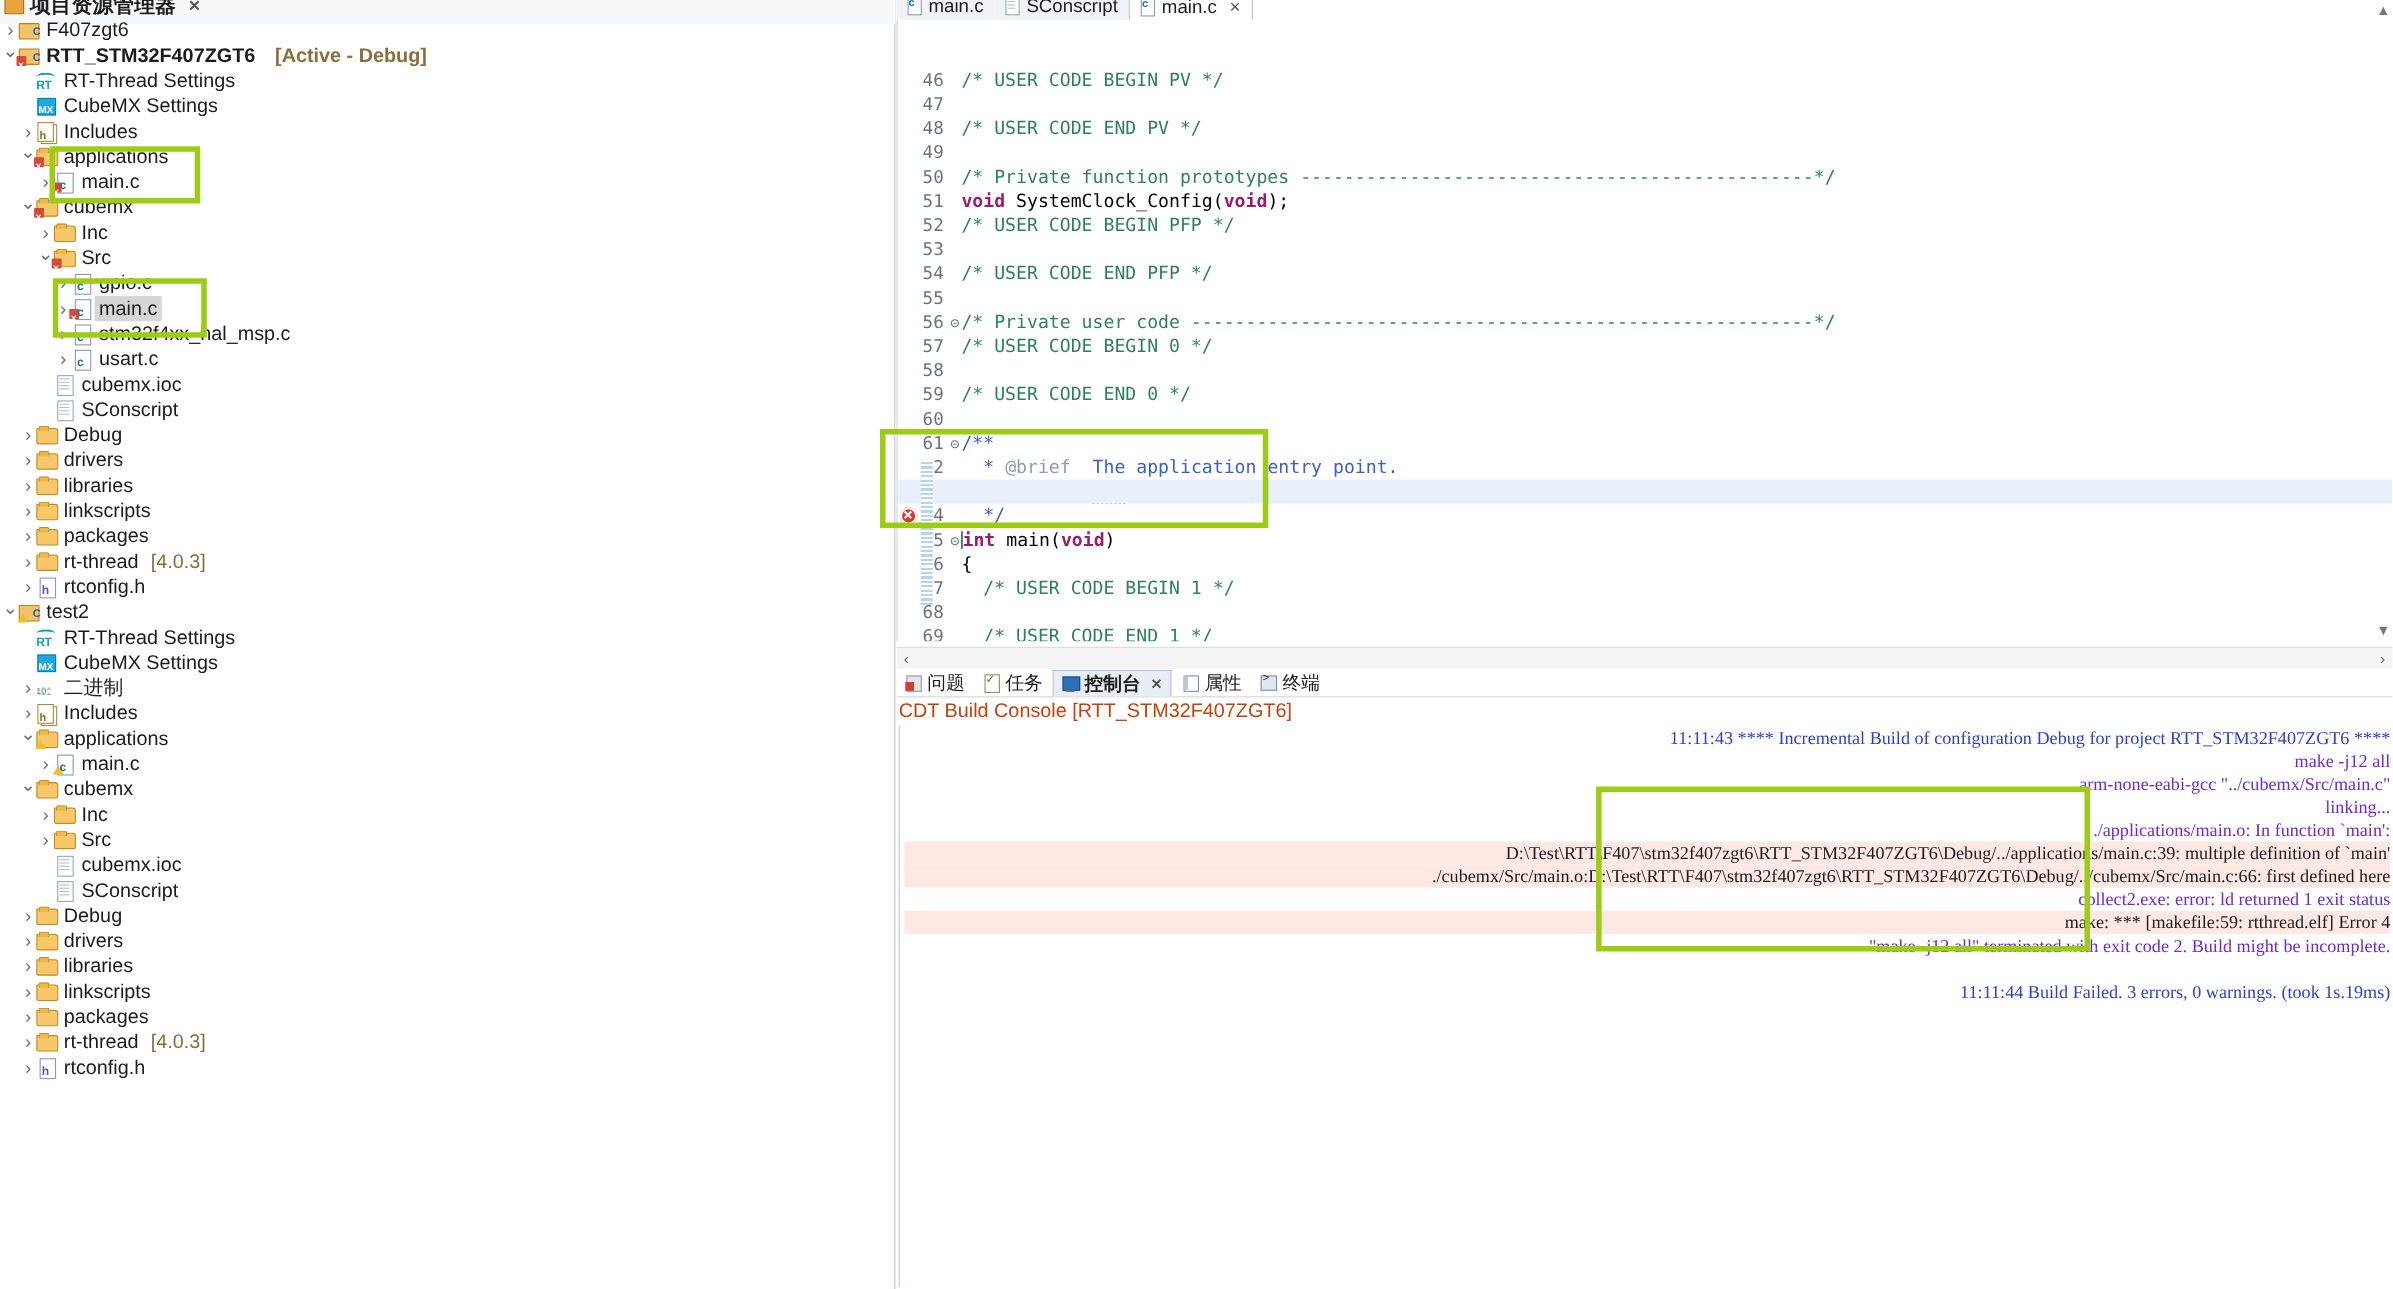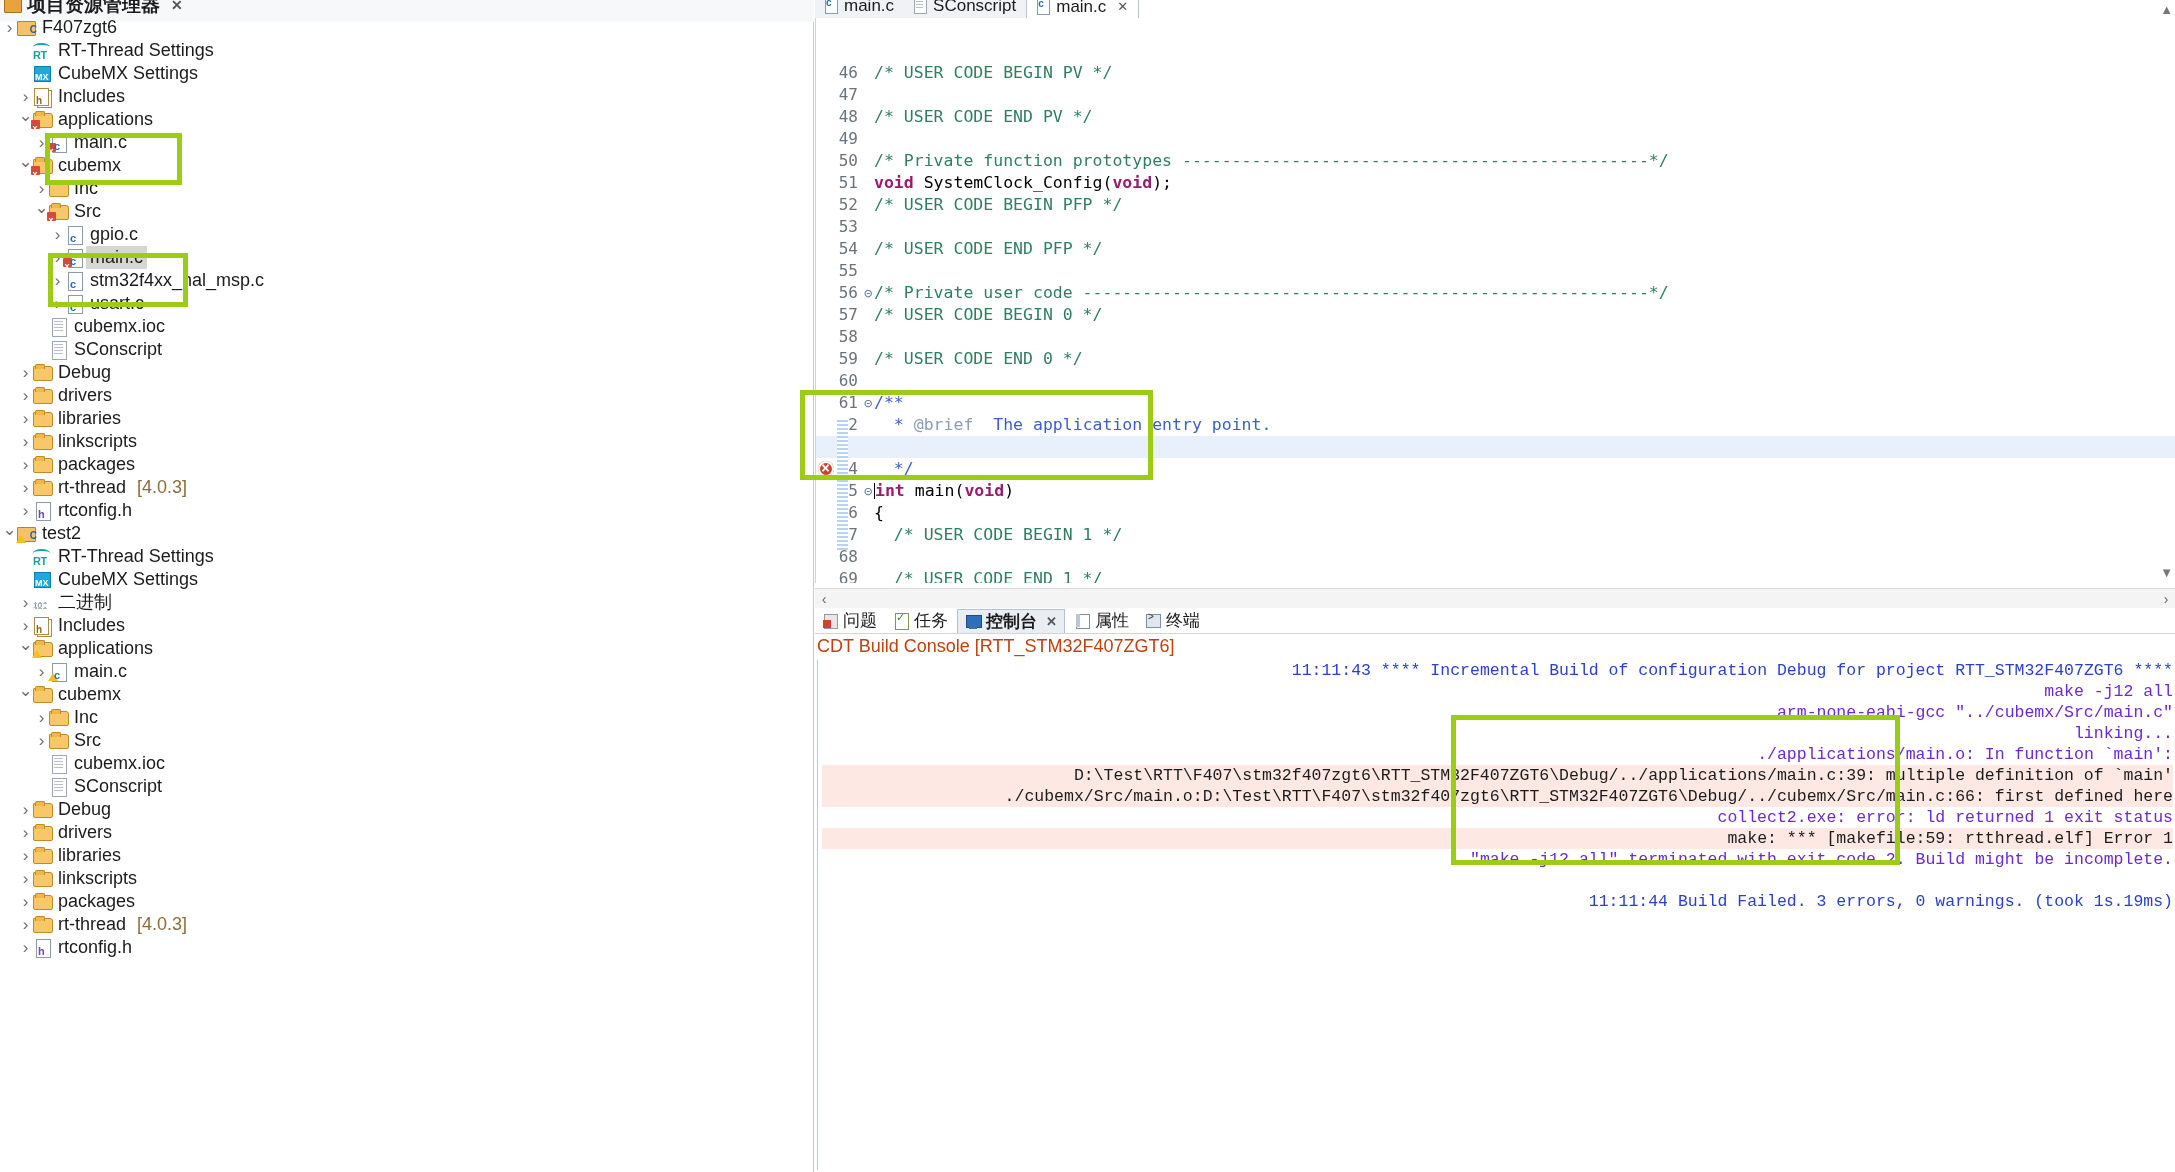--- a/index.html
+++ b/index.html
@@ -265,21 +265,21 @@
   .ctab .ci.term::before{content:"";position:absolute;left:1px;top:1px;width:13px;height:12px;background:#dfe6ee;border:1px solid #7a8fa6;}
   .ctab .ci.term::after{content:">";position:absolute;left:3px;top:-2px;font-size:10px;color:#334;}
   .ctab .cx { font-size:13px; color:#555; margin-left:4px; }
 
   #console-title {
     position:absolute; left:2px; top:28px; font-size:18px; color:#c2410c;
     white-space:nowrap;
   }
   #console-body {
     position:absolute; left:2px; top:52px; width:1356px; height:510px;
-    font-family:Liberation Mono, monospace;
+    font-family:Liberation Serif, serif;
     font-size:16.5px; line-height:21px;
     border-left:1px solid #bcc7d6;
     padding-left:4px;
     overflow:hidden;
   }
   .oline { white-space:pre; height:21px; }
   .oline.blue { color:#2a3fd0; }
   .oline.errbg { background:#fde8e4; color:#1b1b1b; }
   .oline.plain { color:#6d28d9; }
   .oline.gap { height:21px; }
@@ -297,20 +297,28 @@
         <span>项目资源管理器</span>
         <span class="vt-x">✕</span>
       </div>
     </div>
 
     <div id="tree">
         <div class="trow" style="padding-left: 2px;">
           <span class="arrow closed"></span>
           <span class="ico proj"></span>
           <span class="tlabel">F407zgt6</span>
+        </div>
+        <div class="trow" style="padding-left: 2px;">
+          <span class="arrow open"></span>
+          <span class="ico proj">
+            <span class="errmark"></span>
+          </span>
+          <span class="tlabel bold">RTT_STM32F407ZGT6</span>
+          <span class="tactive">[Active - Debug]</span>
         </div>
         <div class="trow" style="padding-left: 18px;">
           <span class="arrow none"></span>
           <span class="ico rt"></span>
           <span class="tlabel">RT-Thread Settings</span>
         </div>
         <div class="trow" style="padding-left: 18px;">
           <span class="arrow none"></span>
           <span class="ico mx"></span>
           <span class="tlabel">CubeMX Settings</span>
@@ -611,21 +619,21 @@
     <div id="console-title">CDT Build Console [RTT_STM32F407ZGT6]</div>
     <div id="console-body">
         <div class="oline blue">11:11:43 **** Incremental Build of configuration Debug for project RTT_STM32F407ZGT6 ****</div>
         <div class="oline plain">make -j12 all</div>
         <div class="oline plain">arm-none-eabi-gcc "../cubemx/Src/main.c"</div>
         <div class="oline plain">linking...</div>
         <div class="oline plain">./applications/main.o: In function `main':</div>
         <div class="oline errbg">D:\Test\RTT\F407\stm32f407zgt6\RTT_STM32F407ZGT6\Debug/../applications/main.c:39: multiple definition of `main'</div>
         <div class="oline errbg">./cubemx/Src/main.o:D:\Test\RTT\F407\stm32f407zgt6\RTT_STM32F407ZGT6\Debug/../cubemx/Src/main.c:66: first defined here</div>
         <div class="oline plain">collect2.exe: error: ld returned 1 exit status</div>
-        <div class="oline errbg">make: *** [makefile:59: rtthread.elf] Error 1</div>
+        <div class="oline errbg">make: *** [makefile:59: rtthread.elf] Error 4</div>
         <div class="oline plain">"make -j12 all" terminated with exit code 2. Build might be incomplete.</div>
         <div class="oline gap">&nbsp;</div>
         <div class="oline blue">11:11:44 Build Failed. 3 errors, 0 warnings. (took 1s.19ms)</div>
       </div>
   </div>
 
   <div class="hl" style="left:1451px;top:715px;width:449px;height:150px;"></div>
 
 </div>
 

